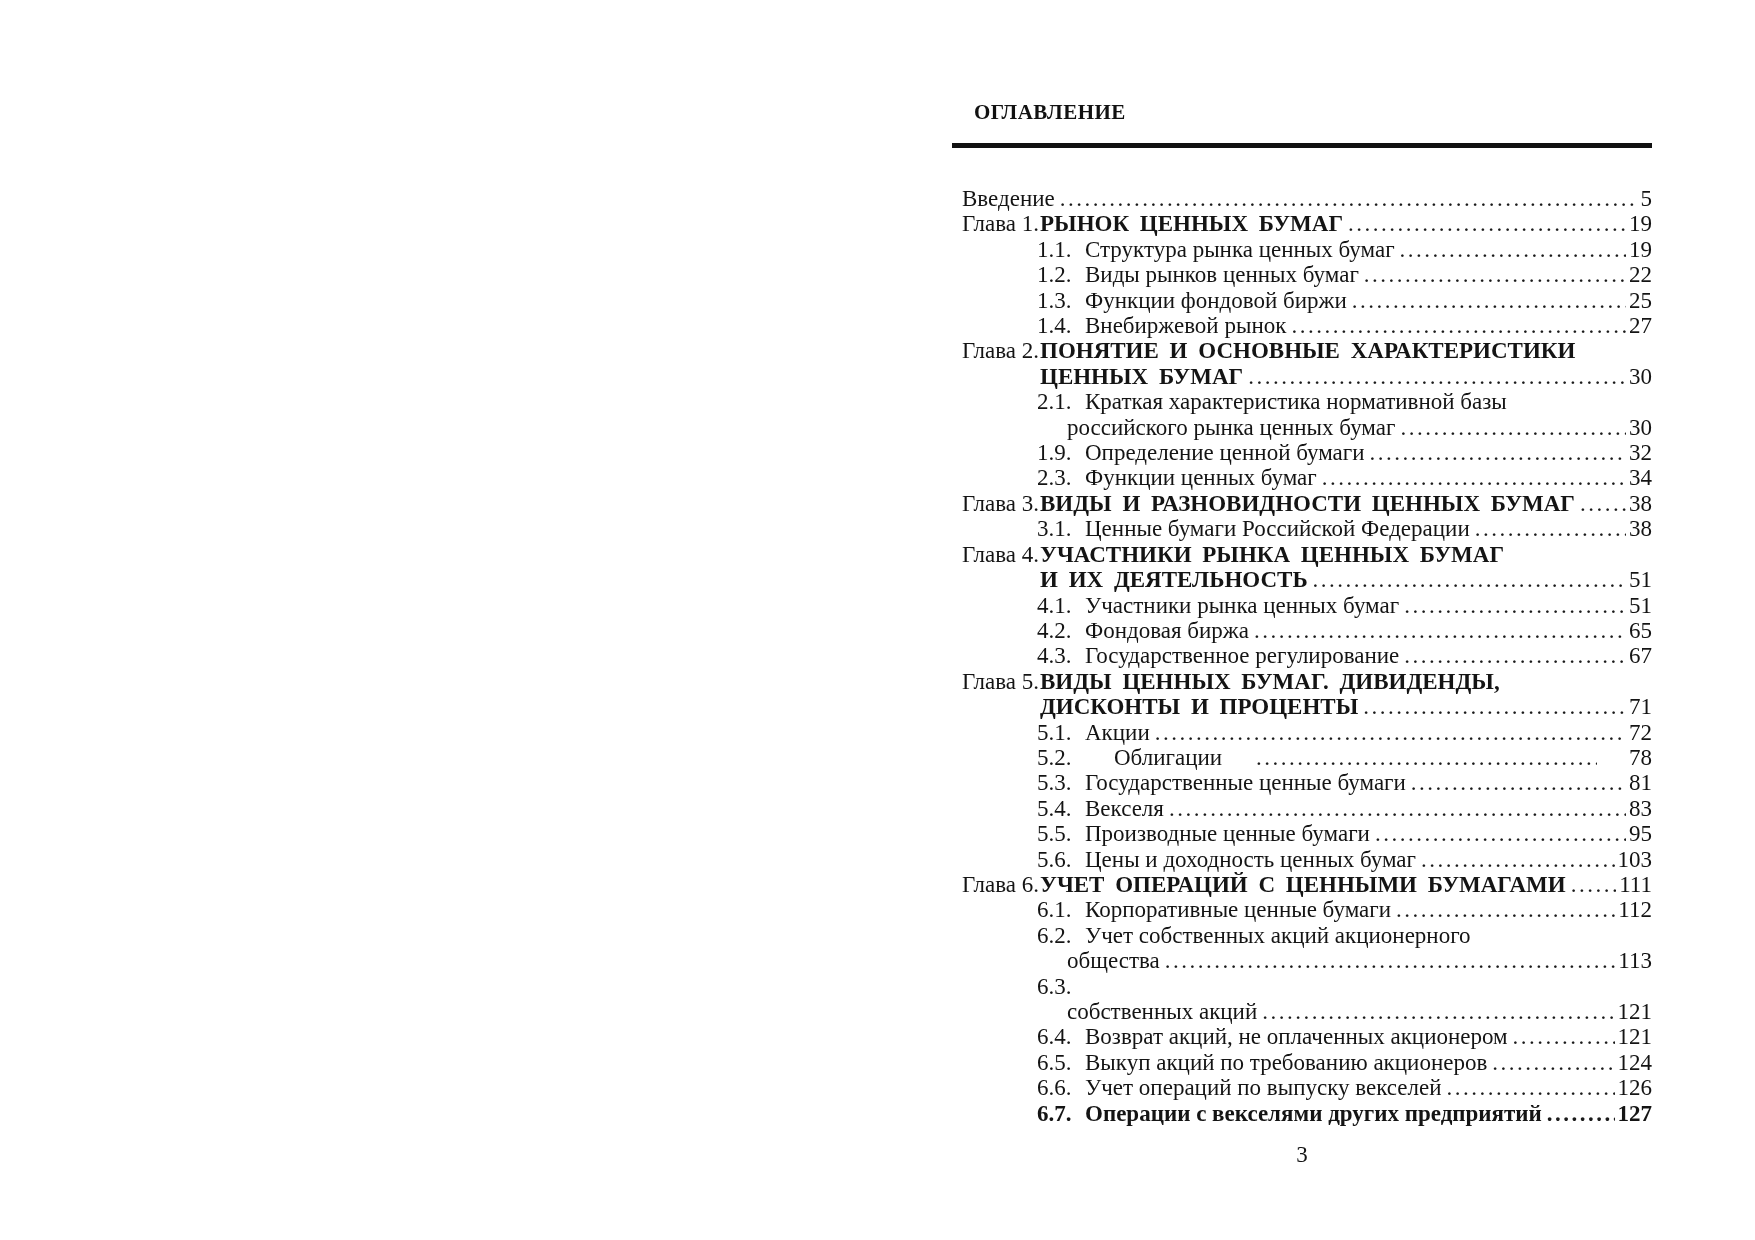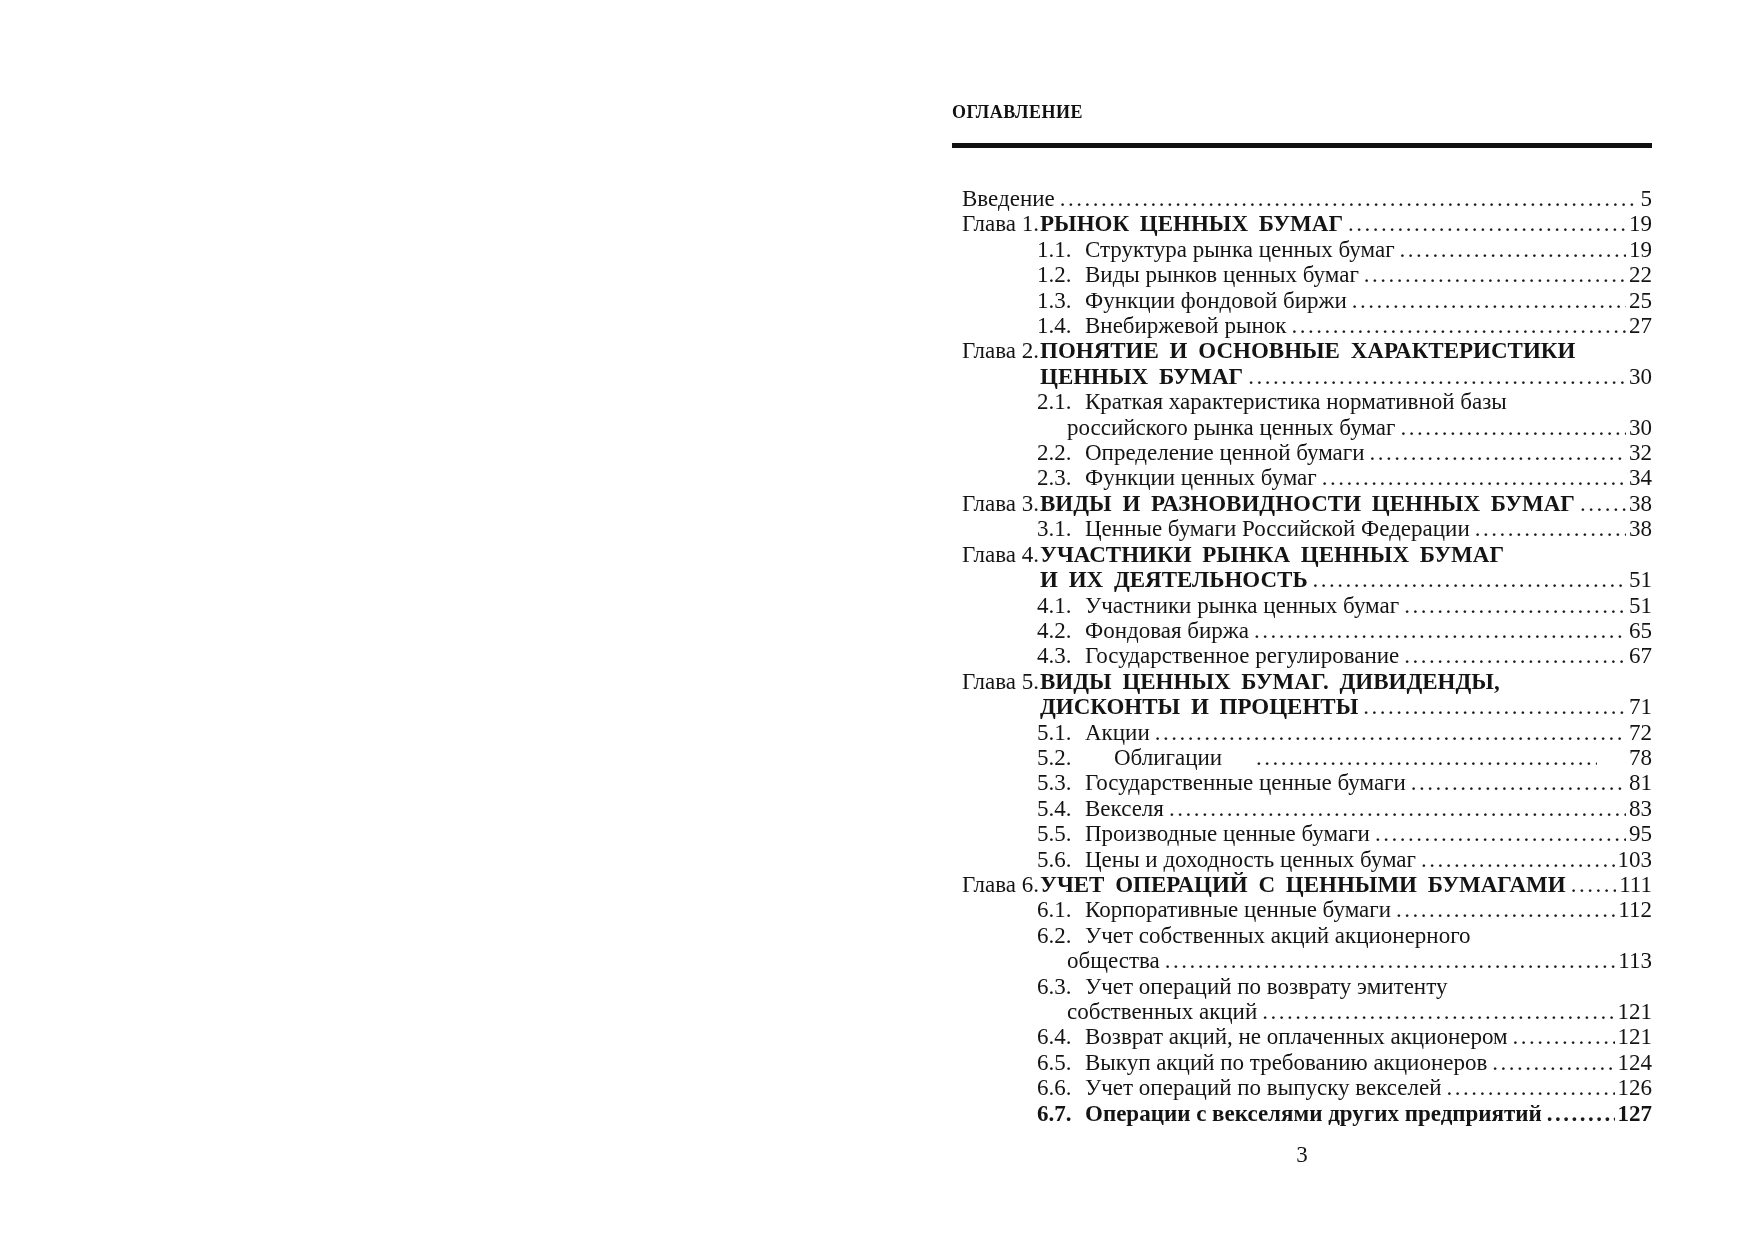--- a/index.html
+++ b/index.html
@@ -15,25 +15,26 @@
     font-family: "Liberation Serif", serif;
     color: #141414;
   }
   .content {
     position: absolute;
     left: 952px;
     top: 97px;
     width: 700px;
   }
   .doc-title {
-    font-size: 18px;
+    font-size: 21px;
     font-weight: bold;
     letter-spacing: 0.5px;
     line-height: 30px;
     color: #111;
+    margin-left: 22px;
   }
   .title-rule {
     margin-top: 16px;
     height: 5px;
     background: #111;
     width: 700px;
   }
   .toc {
     margin-top: 38px;
     padding-left: 10px;
@@ -142,21 +143,21 @@
         <span class="prefix sec">2.1.</span>
         <span class="txt">Краткая характеристика нормативной базы</span>
       </div>
       <div class="line" style="padding-left: 75px;">
         <span class="spacer" style="width: 30px;"></span>
         <span class="txt">российского рынка ценных бумаг</span>
         <span class="dots">................................................................................................................................................................</span>
         <span class="pagenum">30</span>
       </div>
       <div class="line" style="padding-left: 75px;">
-        <span class="prefix sec">2.2.</span>
+        <span class="prefix sec">1.9.</span>
         <span class="txt">Определение ценной бумаги</span>
         <span class="dots">................................................................................................................................................................</span>
         <span class="pagenum">32</span>
       </div>
       <div class="line" style="padding-left: 75px;">
         <span class="prefix sec">2.3.</span>
         <span class="txt">Функции ценных бумаг</span>
         <span class="dots">................................................................................................................................................................</span>
         <span class="pagenum">34</span>
       </div>
@@ -263,21 +264,20 @@
         <span class="txt">Учет собственных акций акционерного</span>
       </div>
       <div class="line" style="padding-left: 75px;">
         <span class="spacer" style="width: 30px;"></span>
         <span class="txt">общества</span>
         <span class="dots">................................................................................................................................................................</span>
         <span class="pagenum">113</span>
       </div>
       <div class="line" style="padding-left: 75px;">
         <span class="prefix sec">6.3.</span>
-        <span class="txt">Учет операций по возврату эмитенту</span>
       </div>
       <div class="line" style="padding-left: 75px;">
         <span class="spacer" style="width: 30px;"></span>
         <span class="txt">собственных акций</span>
         <span class="dots">................................................................................................................................................................</span>
         <span class="pagenum">121</span>
       </div>
       <div class="line" style="padding-left: 75px;">
         <span class="prefix sec">6.4.</span>
         <span class="txt">Возврат акций, не оплаченных акционером</span>

